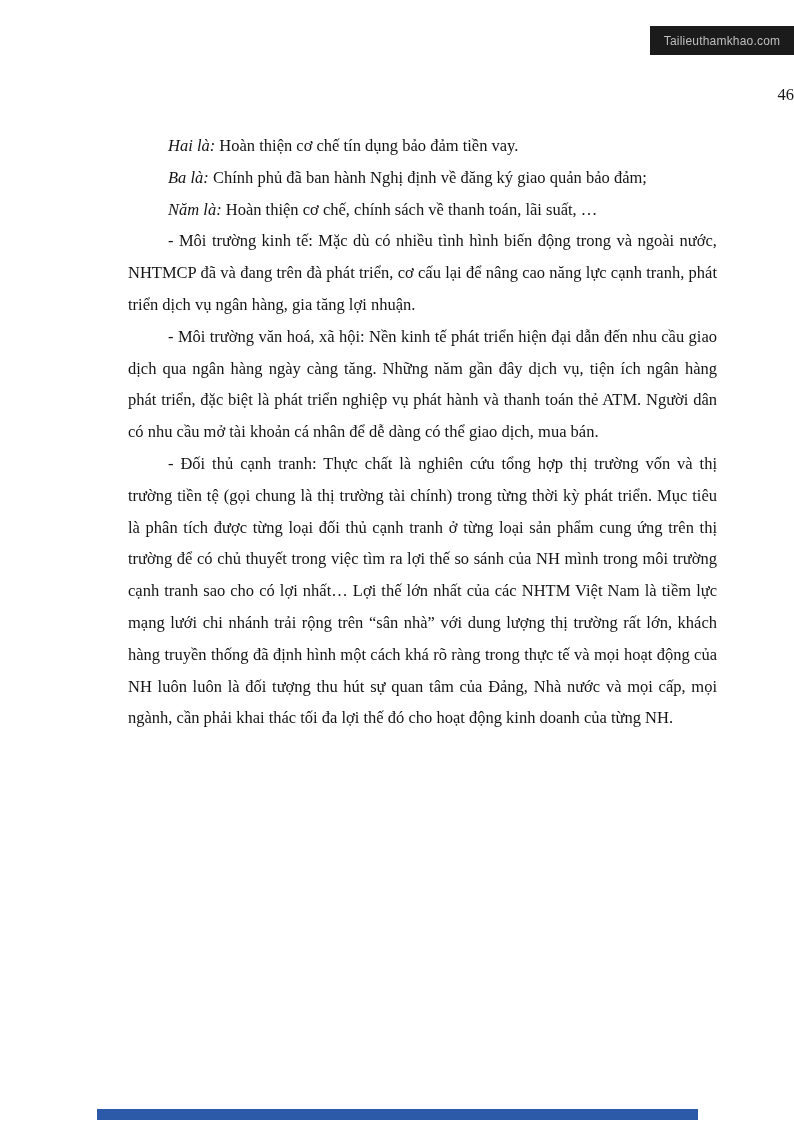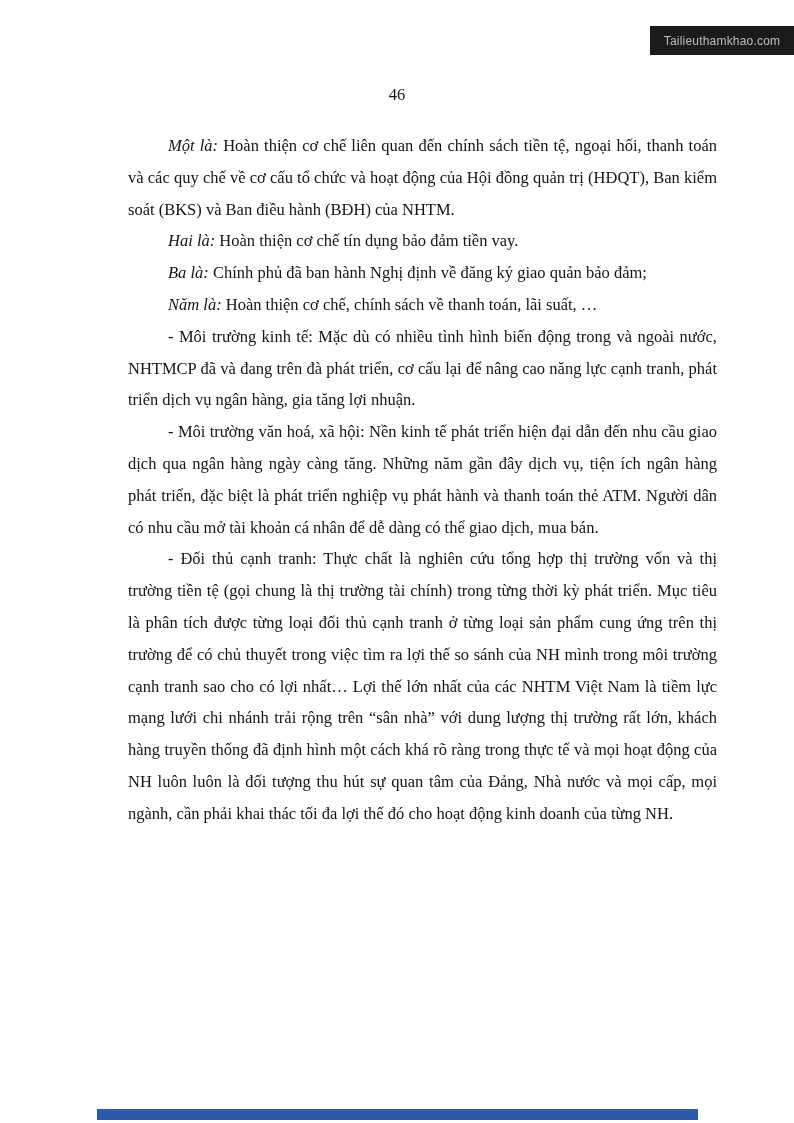--- a/index.html
+++ b/index.html
@@ -27,21 +27,21 @@
     color: #bfbfbf;
     font-family: "Liberation Sans", sans-serif;
     font-size: 12px;
     letter-spacing: 0.2px;
   }
   .page-number {
     position: absolute;
     top: 85px;
     left: 0;
     width: 100%;
-    text-align: center;
+    text-align: right;
     font-size: 16.5px;
     color: #1a1a1a;
   }
   .content {
     position: absolute;
     top: 130px;
     left: 128px;
     width: 589px;
     font-size: 16.5px;
     line-height: 31.8px;
@@ -66,21 +66,20 @@
 </head>
 <body>
 
 <div class="watermark" style="background: rgb(27, 27, 27);">
   <span class="watermark-text">Tailieuthamkhao.com</span>
 </div>
 
 <div class="page-number">46</div>
 
 <div class="content">
-  <p class="para"><span class="lead-italic">Một là:</span><span> Hoàn thiện cơ chế liên quan đến chính sách tiền tệ, ngoại hối, thanh toán và các quy chế về cơ cấu tổ chức và hoạt động của Hội đồng quản trị (HĐQT), Ban kiểm soát (BKS) và Ban điều hành (BĐH) của NHTM.</span></p>
   <p class="para"><span class="lead-italic">Hai là:</span><span> Hoàn thiện cơ chế tín dụng bảo đảm tiền vay.</span></p>
   <p class="para"><span class="lead-italic">Ba là:</span><span> Chính phủ đã ban hành Nghị định về đăng ký giao quản bảo đảm;</span></p>
   <p class="para"><span class="lead-italic">Năm là:</span><span> Hoàn thiện cơ chế, chính sách về thanh toán, lãi suất, …</span></p>
   <p class="para"><span class="lead-italic"></span><span>- Môi trường kinh tế: Mặc dù có nhiều tình hình biến động trong và ngoài nước, NHTMCP đã và đang trên đà phát triển, cơ cấu lại để nâng cao năng lực cạnh tranh, phát triển dịch vụ ngân hàng, gia tăng lợi nhuận.</span></p>
   <p class="para"><span class="lead-italic"></span><span>- Môi trường văn hoá, xã hội: Nền kinh tế phát triển hiện đại dẫn đến nhu cầu giao dịch qua ngân hàng ngày càng tăng. Những năm gần đây dịch vụ, tiện ích ngân hàng phát triển, đặc biệt là phát triển nghiệp vụ phát hành và thanh toán thẻ ATM. Người dân có nhu cầu mở tài khoản cá nhân để dễ dàng có thể giao dịch, mua bán.</span></p>
   <p class="para"><span class="lead-italic"></span><span>- Đối thủ cạnh tranh: Thực chất là nghiên cứu tổng hợp thị trường vốn và thị trường tiền tệ (gọi chung là thị trường tài chính) trong từng thời kỳ phát triển. Mục tiêu là phân tích được từng loại đối thủ cạnh tranh ở từng loại sản phẩm cung ứng trên thị trường để có chủ thuyết trong việc tìm ra lợi thế so sánh của NH mình trong môi trường cạnh tranh sao cho có lợi nhất… Lợi thế lớn nhất của các NHTM Việt Nam là tiềm lực mạng lưới chi nhánh trải rộng trên “sân nhà” với dung lượng thị trường rất lớn, khách hàng truyền thống đã định hình một cách khá rõ ràng trong thực tế và mọi hoạt động của NH luôn luôn là đối tượng thu hút sự quan tâm của Đảng, Nhà nước và mọi cấp, mọi ngành, cần phải khai thác tối đa lợi thế đó cho hoạt động kinh doanh của từng NH.</span></p>
 </div>
 
 <div class="footer-bar" style="background: rgb(45, 89, 169);"></div>
 

